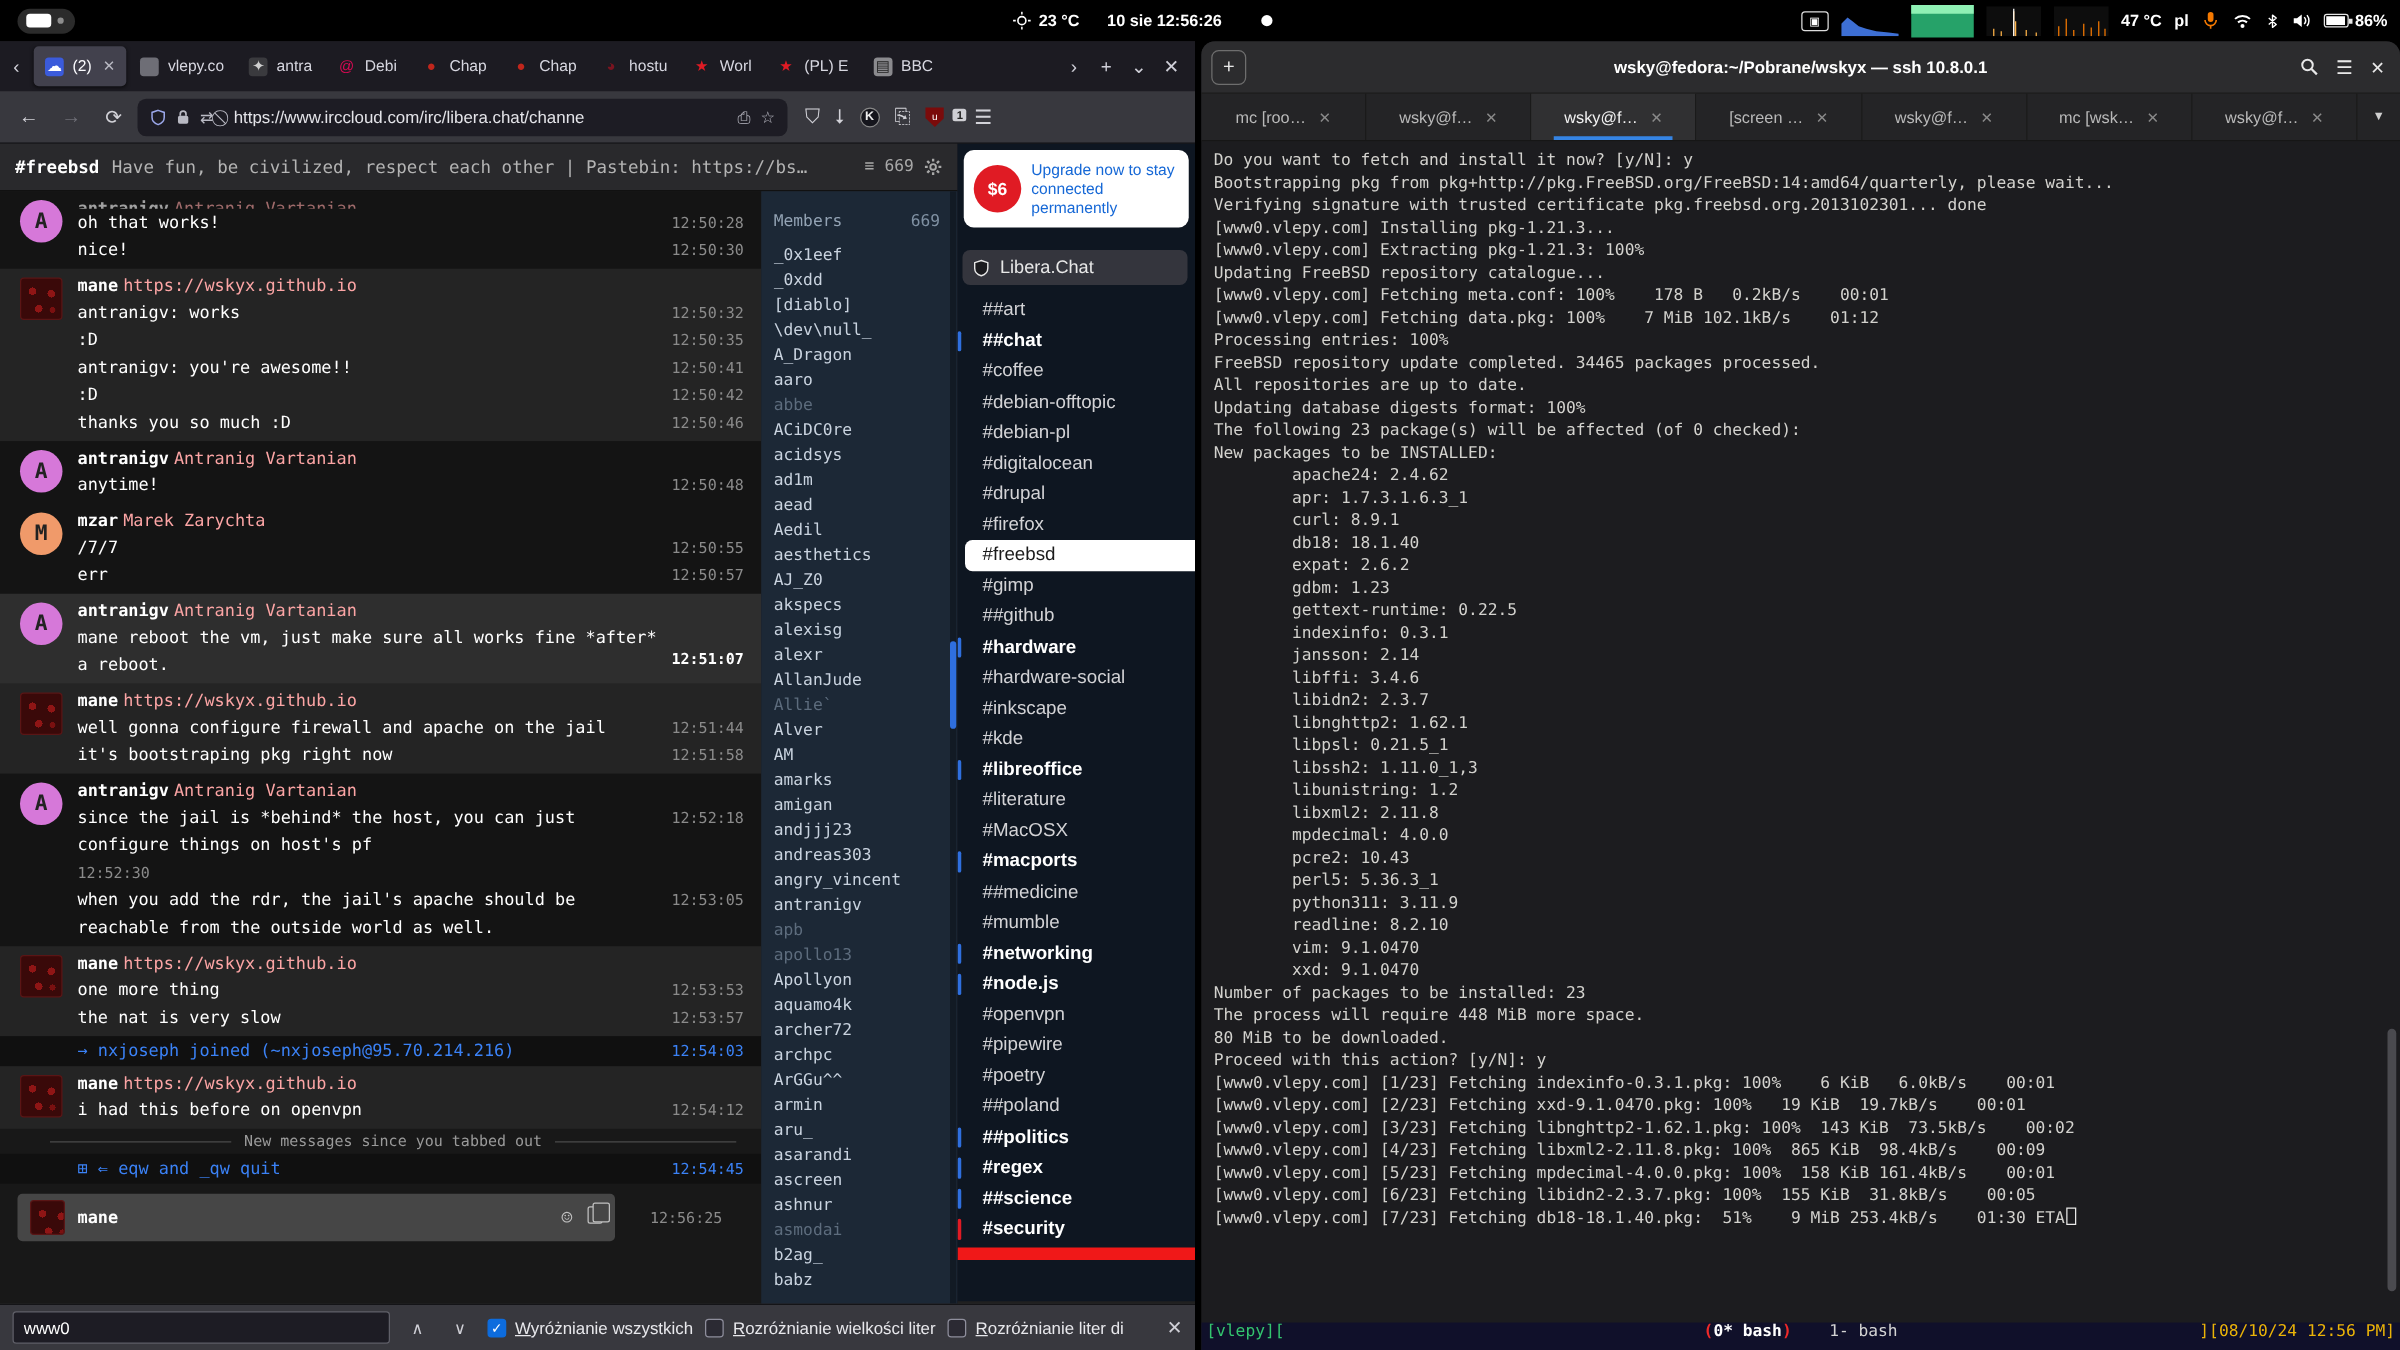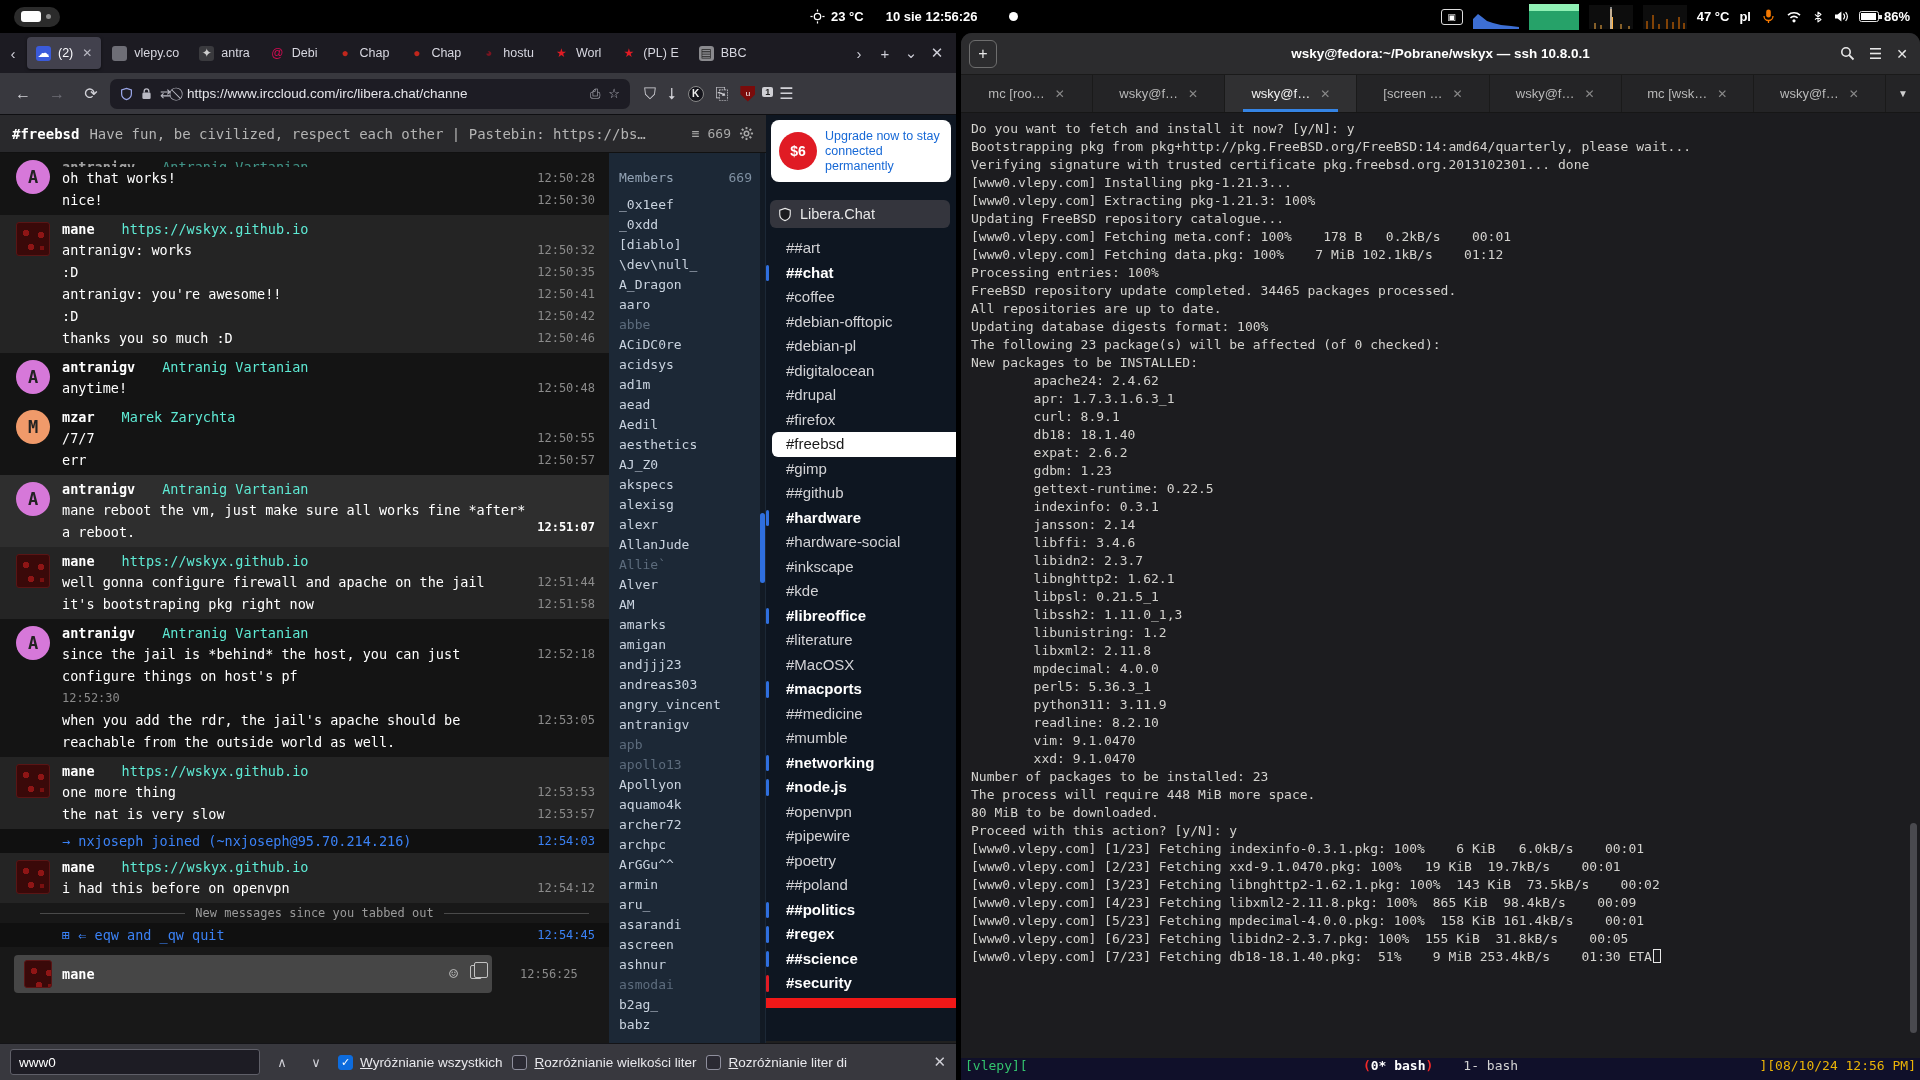--- a/index.html
+++ b/index.html
@@ -60,21 +60,21 @@
   
   #chat { position:absolute; left:0; top:120px; width:609px; height:890px; background:#181818; overflow:hidden;
     font-family:"DejaVu Sans Mono", monospace; font-size:13.5px; }
   .msg-group { display:flex; padding:4px 0 4px 16px; }
   .bg-a { background:#141414; } .bg-b { background:#242424; } .bg-m { background:#2e2e2e; } .bg-e { background:#101010; }
   .avatar { width:34px; height:34px; border-radius:50%; flex:none; margin-top:3px; display:flex; align-items:center; justify-content:center; font-weight:bold; color:#222; font-size:17px; }
   .avatar.sq { border-radius:3px; background:#3a0909; background-image:radial-gradient(circle 5px at 9px 10px,#8f1515 60%,transparent 61%),radial-gradient(circle 5px at 24px 12px,#8f1515 60%,transparent 61%),radial-gradient(circle 5px at 14px 24px,#8f1515 60%,transparent 61%),radial-gradient(circle 4px at 25px 25px,#7a1010 60%,transparent 61%); border:1px solid #5a1515; }
   .msg-body { flex:1; margin-left:12px; margin-right:14px; min-width:0; }
   .msg-header { height:20px; line-height:20px; white-space:nowrap; overflow:hidden; }
   .msg-header .nick { color:#fff; font-weight:bold; }
-  .msg-header .realname { color:#5eead4; margin-left:27px; }
+  .msg-header .realname { color:#fca5a5; margin-left:4px; }
   .msg-line { display:flex; }
   .msg-line .text { flex:1; color:#ffffff; line-height:22px; padding-right:10px; }
   .msg-line .time { color:#8b8b8b; font-size:12px; line-height:22px; flex:none; }
   .msg-line .time.b { color:#fff; font-weight:bold;margin-top:17px; }
   .clip .msg-header { height:10px; overflow:hidden; opacity:.6; }
   .msg-event { display:flex; padding:2px 14px 2px 62px; color:#3b82f6; line-height:20px; }
   .msg-event .etext { flex:1; }
   .msg-event .time { font-size:12px; }
   .divider { display:flex; align-items:center; gap:10px; color:#9a9a9a; font-size:12px; padding:3px 20px 3px 40px; }
   .divider:before,.divider:after { content:""; flex:1; height:1px; background:#4a4a4a; }
@@ -108,21 +108,21 @@
   .channel.unread { color:#fff; font-weight:bold; }
   .channel.unread:before { content:""; position:absolute; left:0; top:4px; bottom:4px; width:3px; background:#2f6fde; border-radius:2px; }
   .channel.selected { background:#fff; color:#1a1a1a; font-weight:normal; border-radius:6px 0 0 6px; margin-left:6px; padding-left:14px; }
   .channel.alert:before { background:#e01b24; }
   #red-stripe { height:10px; background:#f01818; margin-top:2px; }
   #account-footer { position:absolute; left:766px; top:1008px; width:190px; height:39px; background:#202020; color:#e4e4e4; font-size:14.5px; display:flex; align-items:center; padding:0 10px; }
   #account-footer .gear { margin-left:auto; opacity:.55; }
 
   
   #ff-findbar { position:absolute; left:0; top:1010px; width:956px; height:37px; background:#38383e; border-top:1px solid #141417; display:flex; align-items:center; gap:10px; padding:0 10px; color:#e8e8ec; font-size:13.5px; }
-  #find-input { width:250px; height:26px; background:#1d1c24; border:1px solid #5f5f68; border-radius:3px; color:#fff; font-size:13.5px; padding:0 8px; font-family:"Liberation Sans",sans-serif; }
+  #find-input { width:302px; height:26px; background:#1d1c24; border:1px solid #5f5f68; border-radius:3px; color:#fff; font-size:13.5px; padding:0 8px; font-family:"Liberation Sans",sans-serif; }
   .find-chev { color:#cfcfd6; width:24px; text-align:center; font-size:13px; }
   .find-check { display:flex; align-items:center; gap:7px; white-space:nowrap; }
   .cbox { width:15px; height:15px; border-radius:3px; border:1px solid #8f8f9d; background:#2b2a33; display:flex; align-items:center; justify-content:center; font-size:11px; color:#fff; }
   .cbox.on { background:#0d6cde; border-color:#0d6cde; }
   .find-check u { text-decoration:underline; }
   #find-close { margin-left:auto; color:#cfcfd6; font-size:15px; }
 
   
   #terminal { position:absolute; left:961px; top:33px; width:959px; height:1047px; background:#1c1c1f; border-radius:11px 11px 0 0; overflow:hidden; }
   #term-header { height:42px; background:#2c2c2e; display:flex; align-items:center; padding:0 8px; border-bottom:1px solid #1a1a1a; }
@@ -705,20 +705,21 @@
       <div class="tline">        indexinfo: 0.3.1</div>
       <div class="tline">        jansson: 2.14</div>
       <div class="tline">        libffi: 3.4.6</div>
       <div class="tline">        libidn2: 2.3.7</div>
       <div class="tline">        libnghttp2: 1.62.1</div>
       <div class="tline">        libpsl: 0.21.5_1</div>
       <div class="tline">        libssh2: 1.11.0_1,3</div>
       <div class="tline">        libunistring: 1.2</div>
       <div class="tline">        libxml2: 2.11.8</div>
       <div class="tline">        mpdecimal: 4.0.0</div>
+      <div class="tline">        pcre2: 10.43</div>
       <div class="tline">        perl5: 5.36.3_1</div>
       <div class="tline">        python311: 3.11.9</div>
       <div class="tline">        readline: 8.2.10</div>
       <div class="tline">        vim: 9.1.0470</div>
       <div class="tline">        xxd: 9.1.0470</div>
       <div class="tline"></div>
       <div class="tline">Number of packages to be installed: 23</div>
       <div class="tline"></div>
       <div class="tline">The process will require 448 MiB more space.</div>
       <div class="tline">80 MiB to be downloaded.</div>

